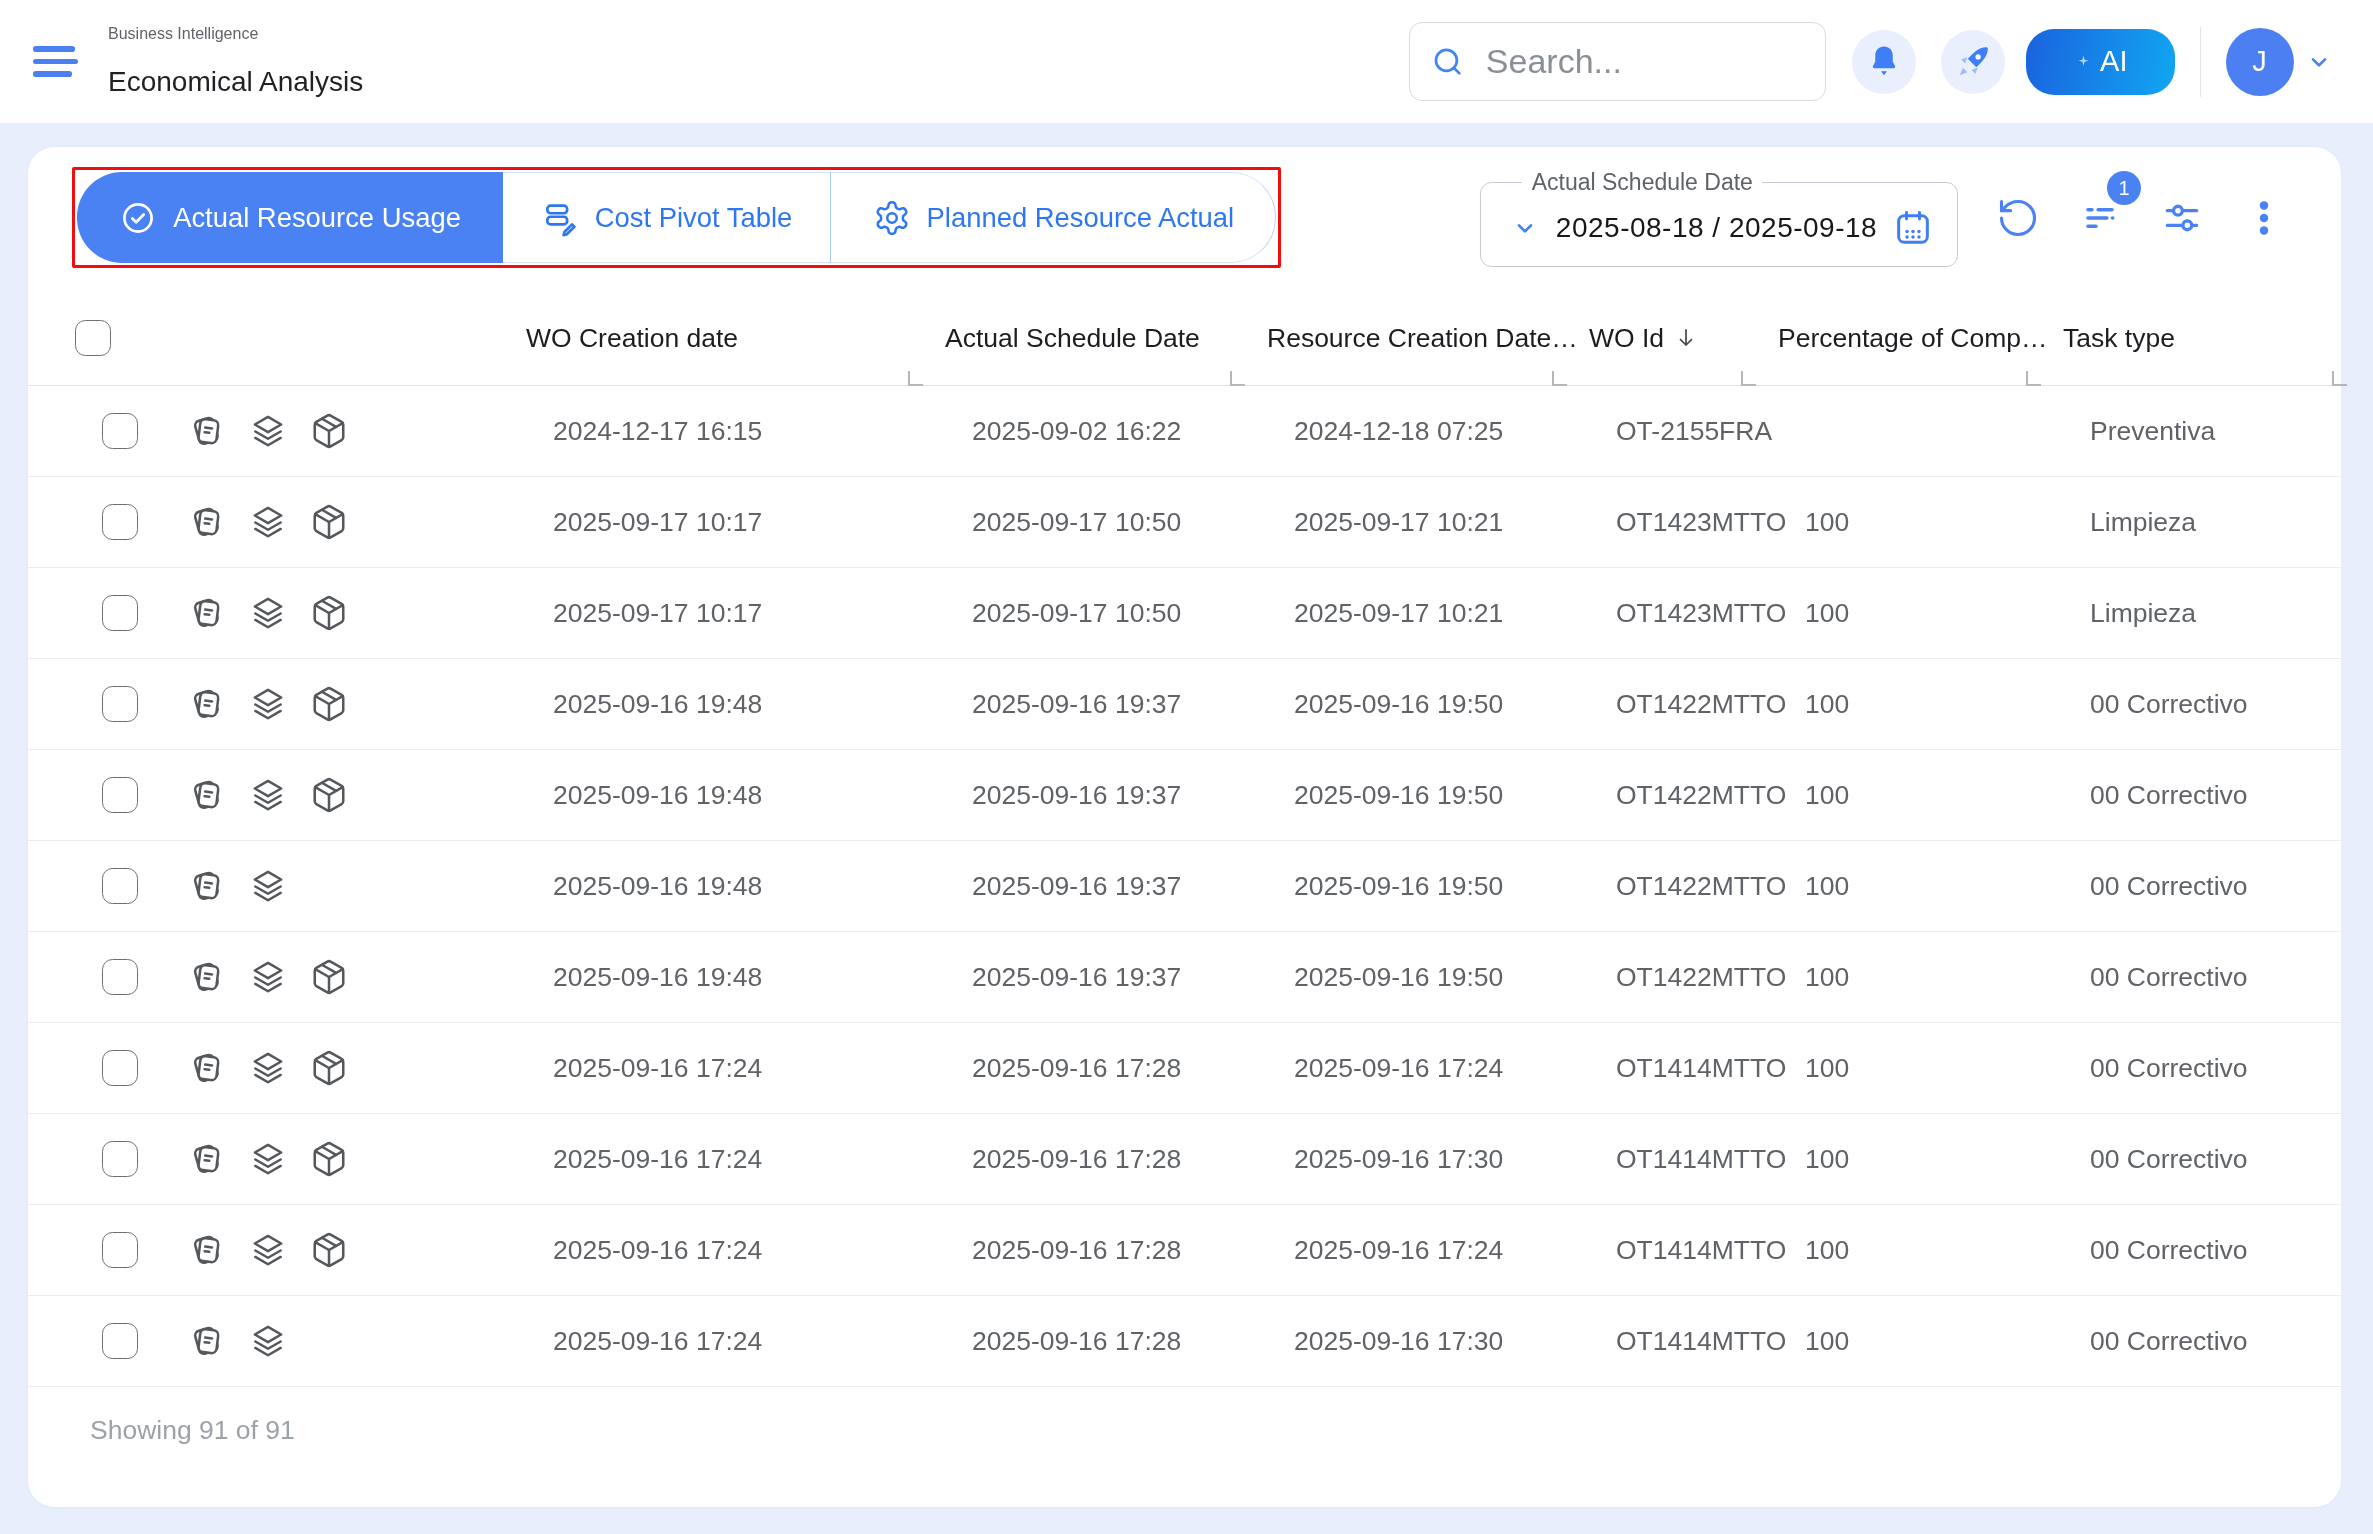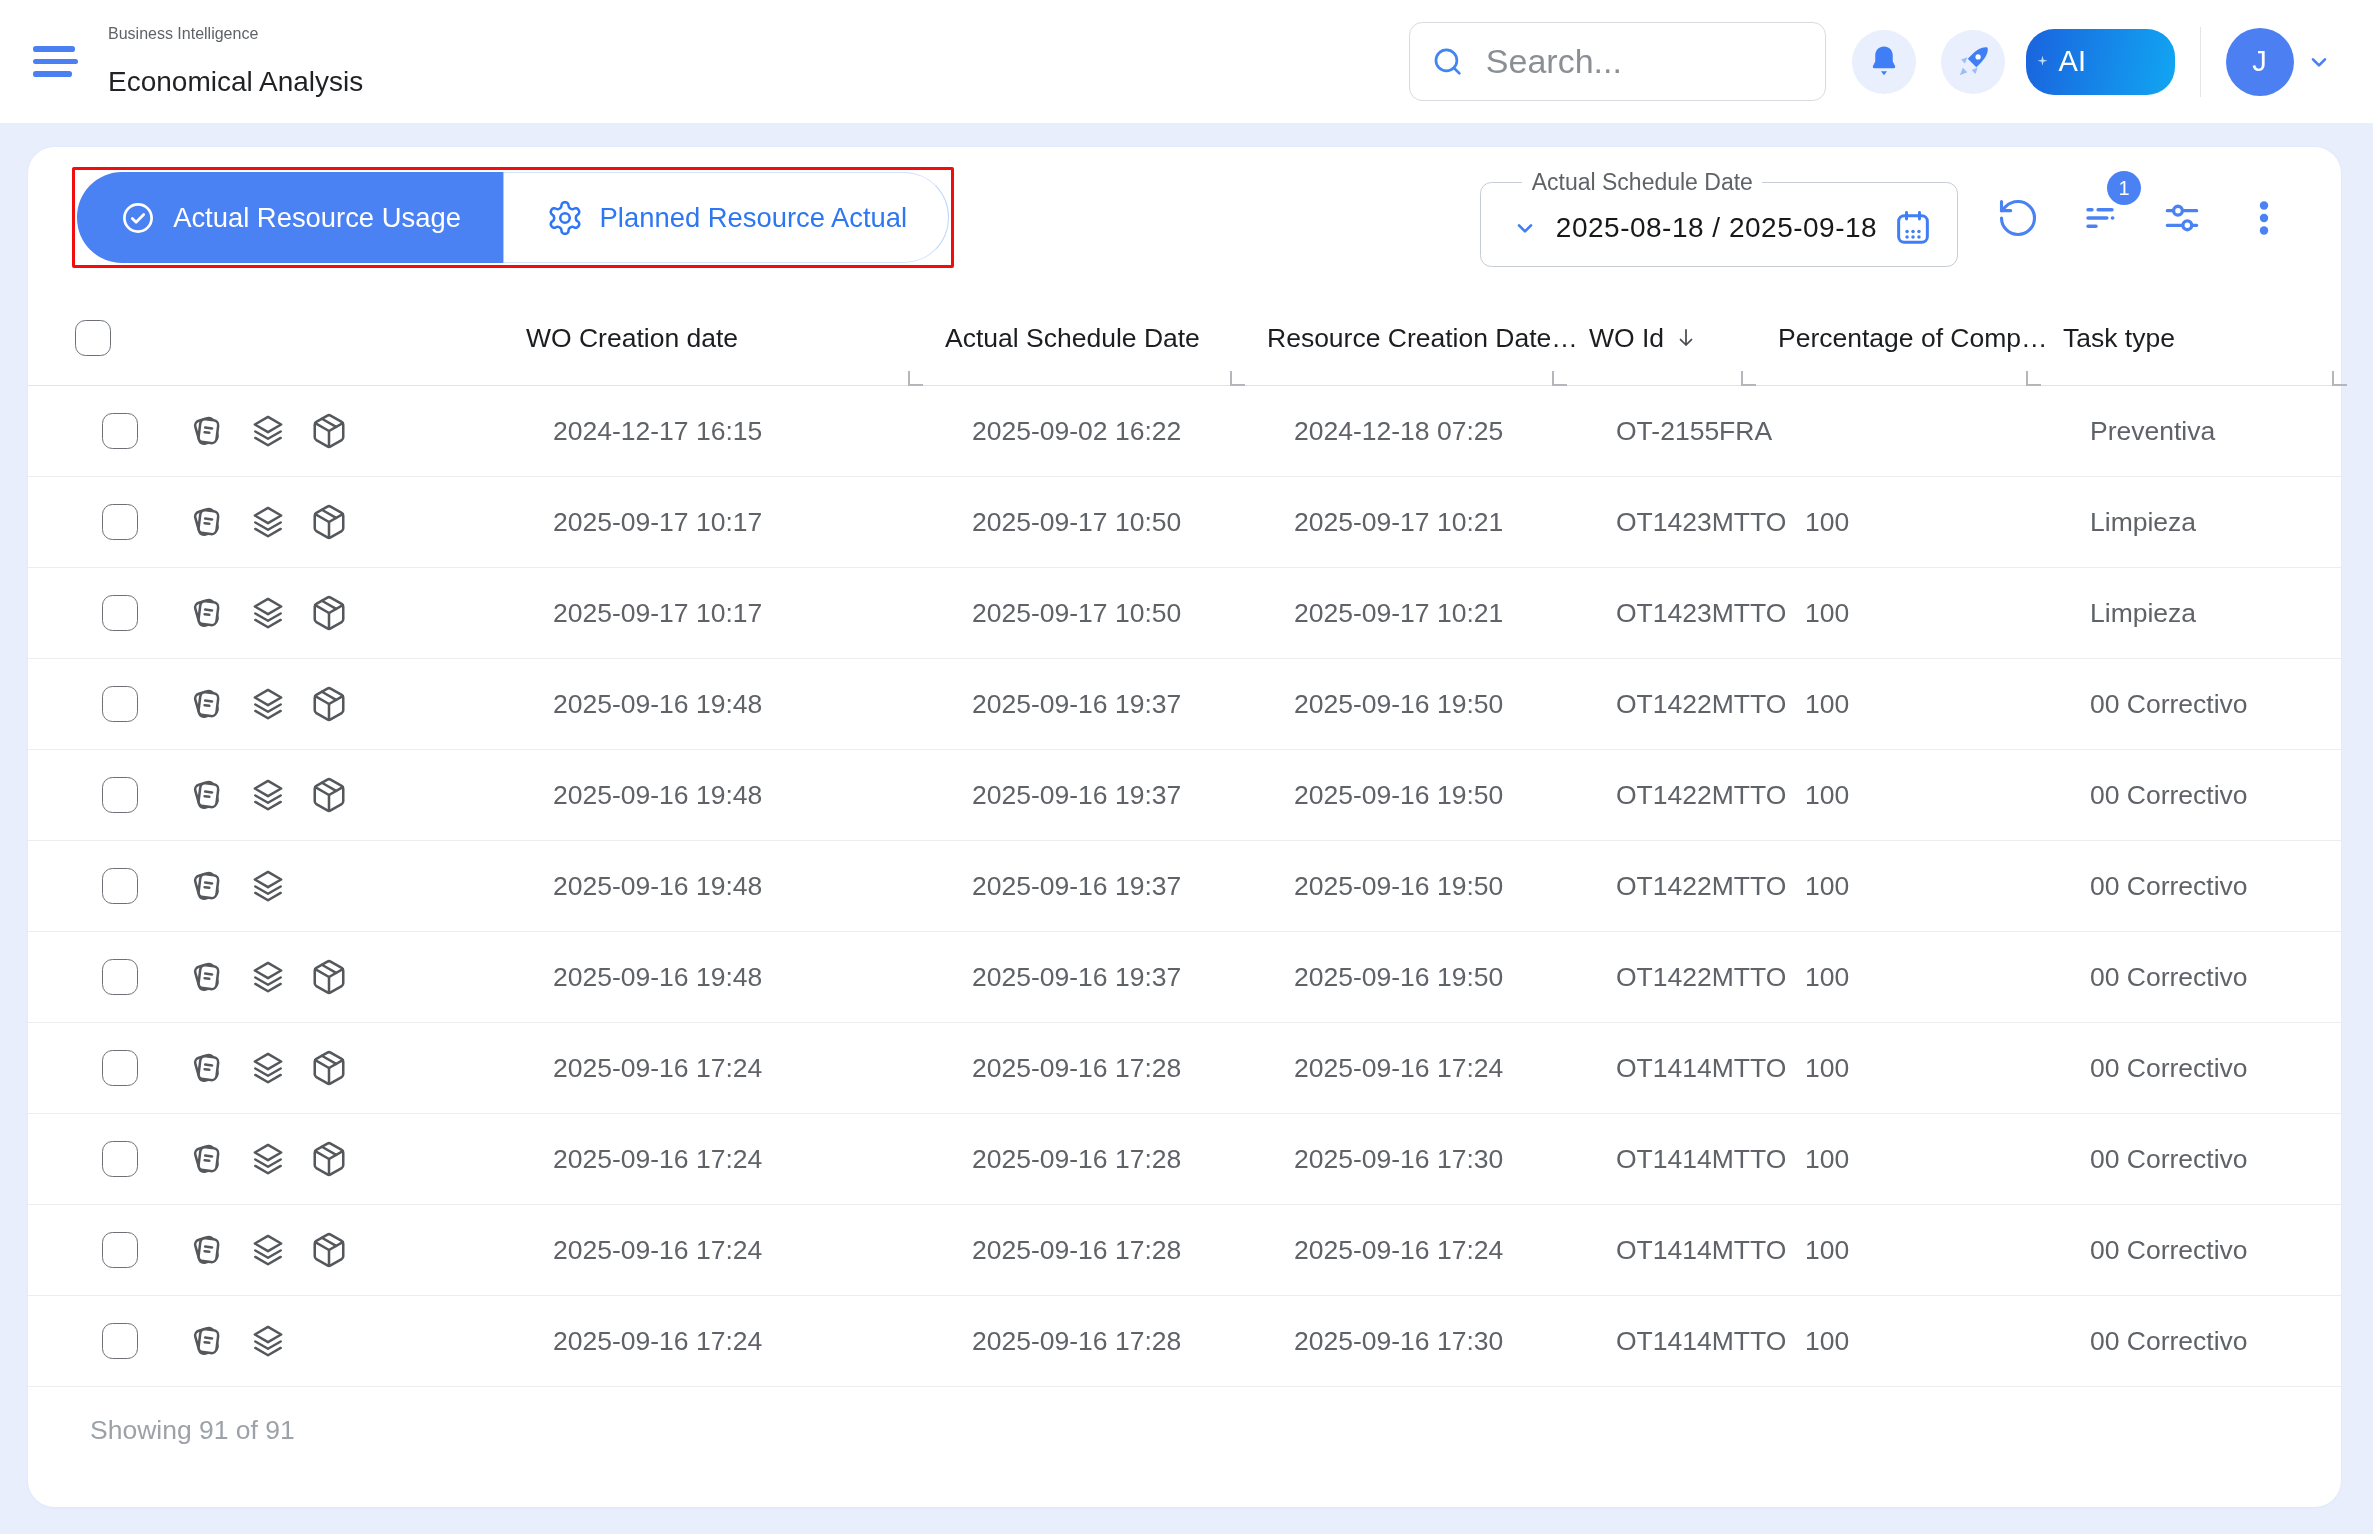--- a/index.html
+++ b/index.html
@@ -32,21 +32,21 @@
     font-family:"Liberation Sans",sans-serif;background:transparent;
   }
   .searchbox input::placeholder{color:#8a8f95;}
   .chip{
     width:64px;height:64px;border-radius:50%;background:#e9effd;display:flex;
     align-items:center;justify-content:center;margin-left:24.6px;cursor:pointer;flex:0 0 auto;
   }
   .ai-btn{
     margin-left:21px;width:149px;height:66px;border-radius:28px;border:none;cursor:pointer;
     background:linear-gradient(100deg,#1a63de 0%,#11a6f2 100%);
-    display:flex;align-items:center;gap:5.7px;
+    display:flex;align-items:center;justify-content:center;gap:5.7px;
     color:#ffffff;font-size:29px;font-weight:500;font-family:"Liberation Sans",sans-serif;
   }
   .v-divider{width:1.4px;height:70px;background:#e3e5e9;margin:0 24.6px;}
   .avatar{
     width:68px;height:68px;border-radius:50%;background:#4b7ff2;color:#fff;
     display:flex;align-items:center;justify-content:center;font-size:29px;cursor:pointer;flex:0 0 auto;
   }
   .avatar-chevron{margin-left:9.5px;margin-right:38px;cursor:pointer;display:flex;}
   
   .card{
@@ -180,20 +180,28 @@
       <div class="tabs">
 
         <div class="tab tab-active">
           <svg width="38" height="38" viewBox="0 0 24 24" fill="none" stroke="#ffffff" stroke-width="1.7" stroke-linecap="round" stroke-linejoin="round">
             <circle cx="12" cy="12" r="8.6"></circle>
               <path d="m8.4 12.3 2.4 2.4 4.8-4.9"></path>
           </svg>
           <span>Actual Resource Usage</span>
         </div>
 
+        <div class="tab tab-plain tab-cost">
+          <svg width="38" height="38" viewBox="0 0 24 24" fill="none" stroke="#2e77f2" stroke-width="1.7" stroke-linecap="round" stroke-linejoin="round">
+            <rect x="4" y="4.2" width="12.5" height="4.8" rx="2"></rect>
+            <rect x="4" y="11.2" width="12.5" height="4.8" rx="2"></rect>
+            <path d="m14.8 20.8 4.8-4.8 1.5 1.5-4.8 4.8-2 .5z"></path>
+          </svg>
+          <span>Cost Pivot Table</span>
+        </div>
 
         <div class="tab-sep"></div>
 
         <div class="tab tab-plain tab-planned">
           <svg width="38" height="38" viewBox="0 0 24 24" fill="none" stroke="#2e77f2" stroke-width="1.6" stroke-linecap="round" stroke-linejoin="round">
             <path d="M12.22 2h-.44a2 2 0 0 0-2 2v.18a2 2 0 0 1-1 1.73l-.43.25a2 2 0 0 1-2 0l-.15-.08a2 2 0 0 0-2.73.73l-.22.38a2 2 0 0 0 .73 2.73l.15.1a2 2 0 0 1 1 1.72v.51a2 2 0 0 1-1 1.74l-.15.09a2 2 0 0 0-.73 2.73l.22.38a2 2 0 0 0 2.73.73l.15-.08a2 2 0 0 1 2 0l.43.25a2 2 0 0 1 1 1.73V20a2 2 0 0 0 2 2h.44a2 2 0 0 0 2-2v-.18a2 2 0 0 1 1-1.73l.43-.25a2 2 0 0 1 2 0l.15.08a2 2 0 0 0 2.73-.73l.22-.39a2 2 0 0 0-.73-2.73l-.15-.08a2 2 0 0 1-1-1.74v-.5a2 2 0 0 1 1-1.74l.15-.09a2 2 0 0 0 .73-2.73l-.22-.38a2 2 0 0 0-2.73-.73l-.15.08a2 2 0 0 1-2 0l-.43-.25a2 2 0 0 1-1-1.73V4a2 2 0 0 0-2-2z"></path>
             <circle cx="12" cy="12" r="3"></circle>
           </svg>
           <span>Planned Resource Actual</span>
         </div>

